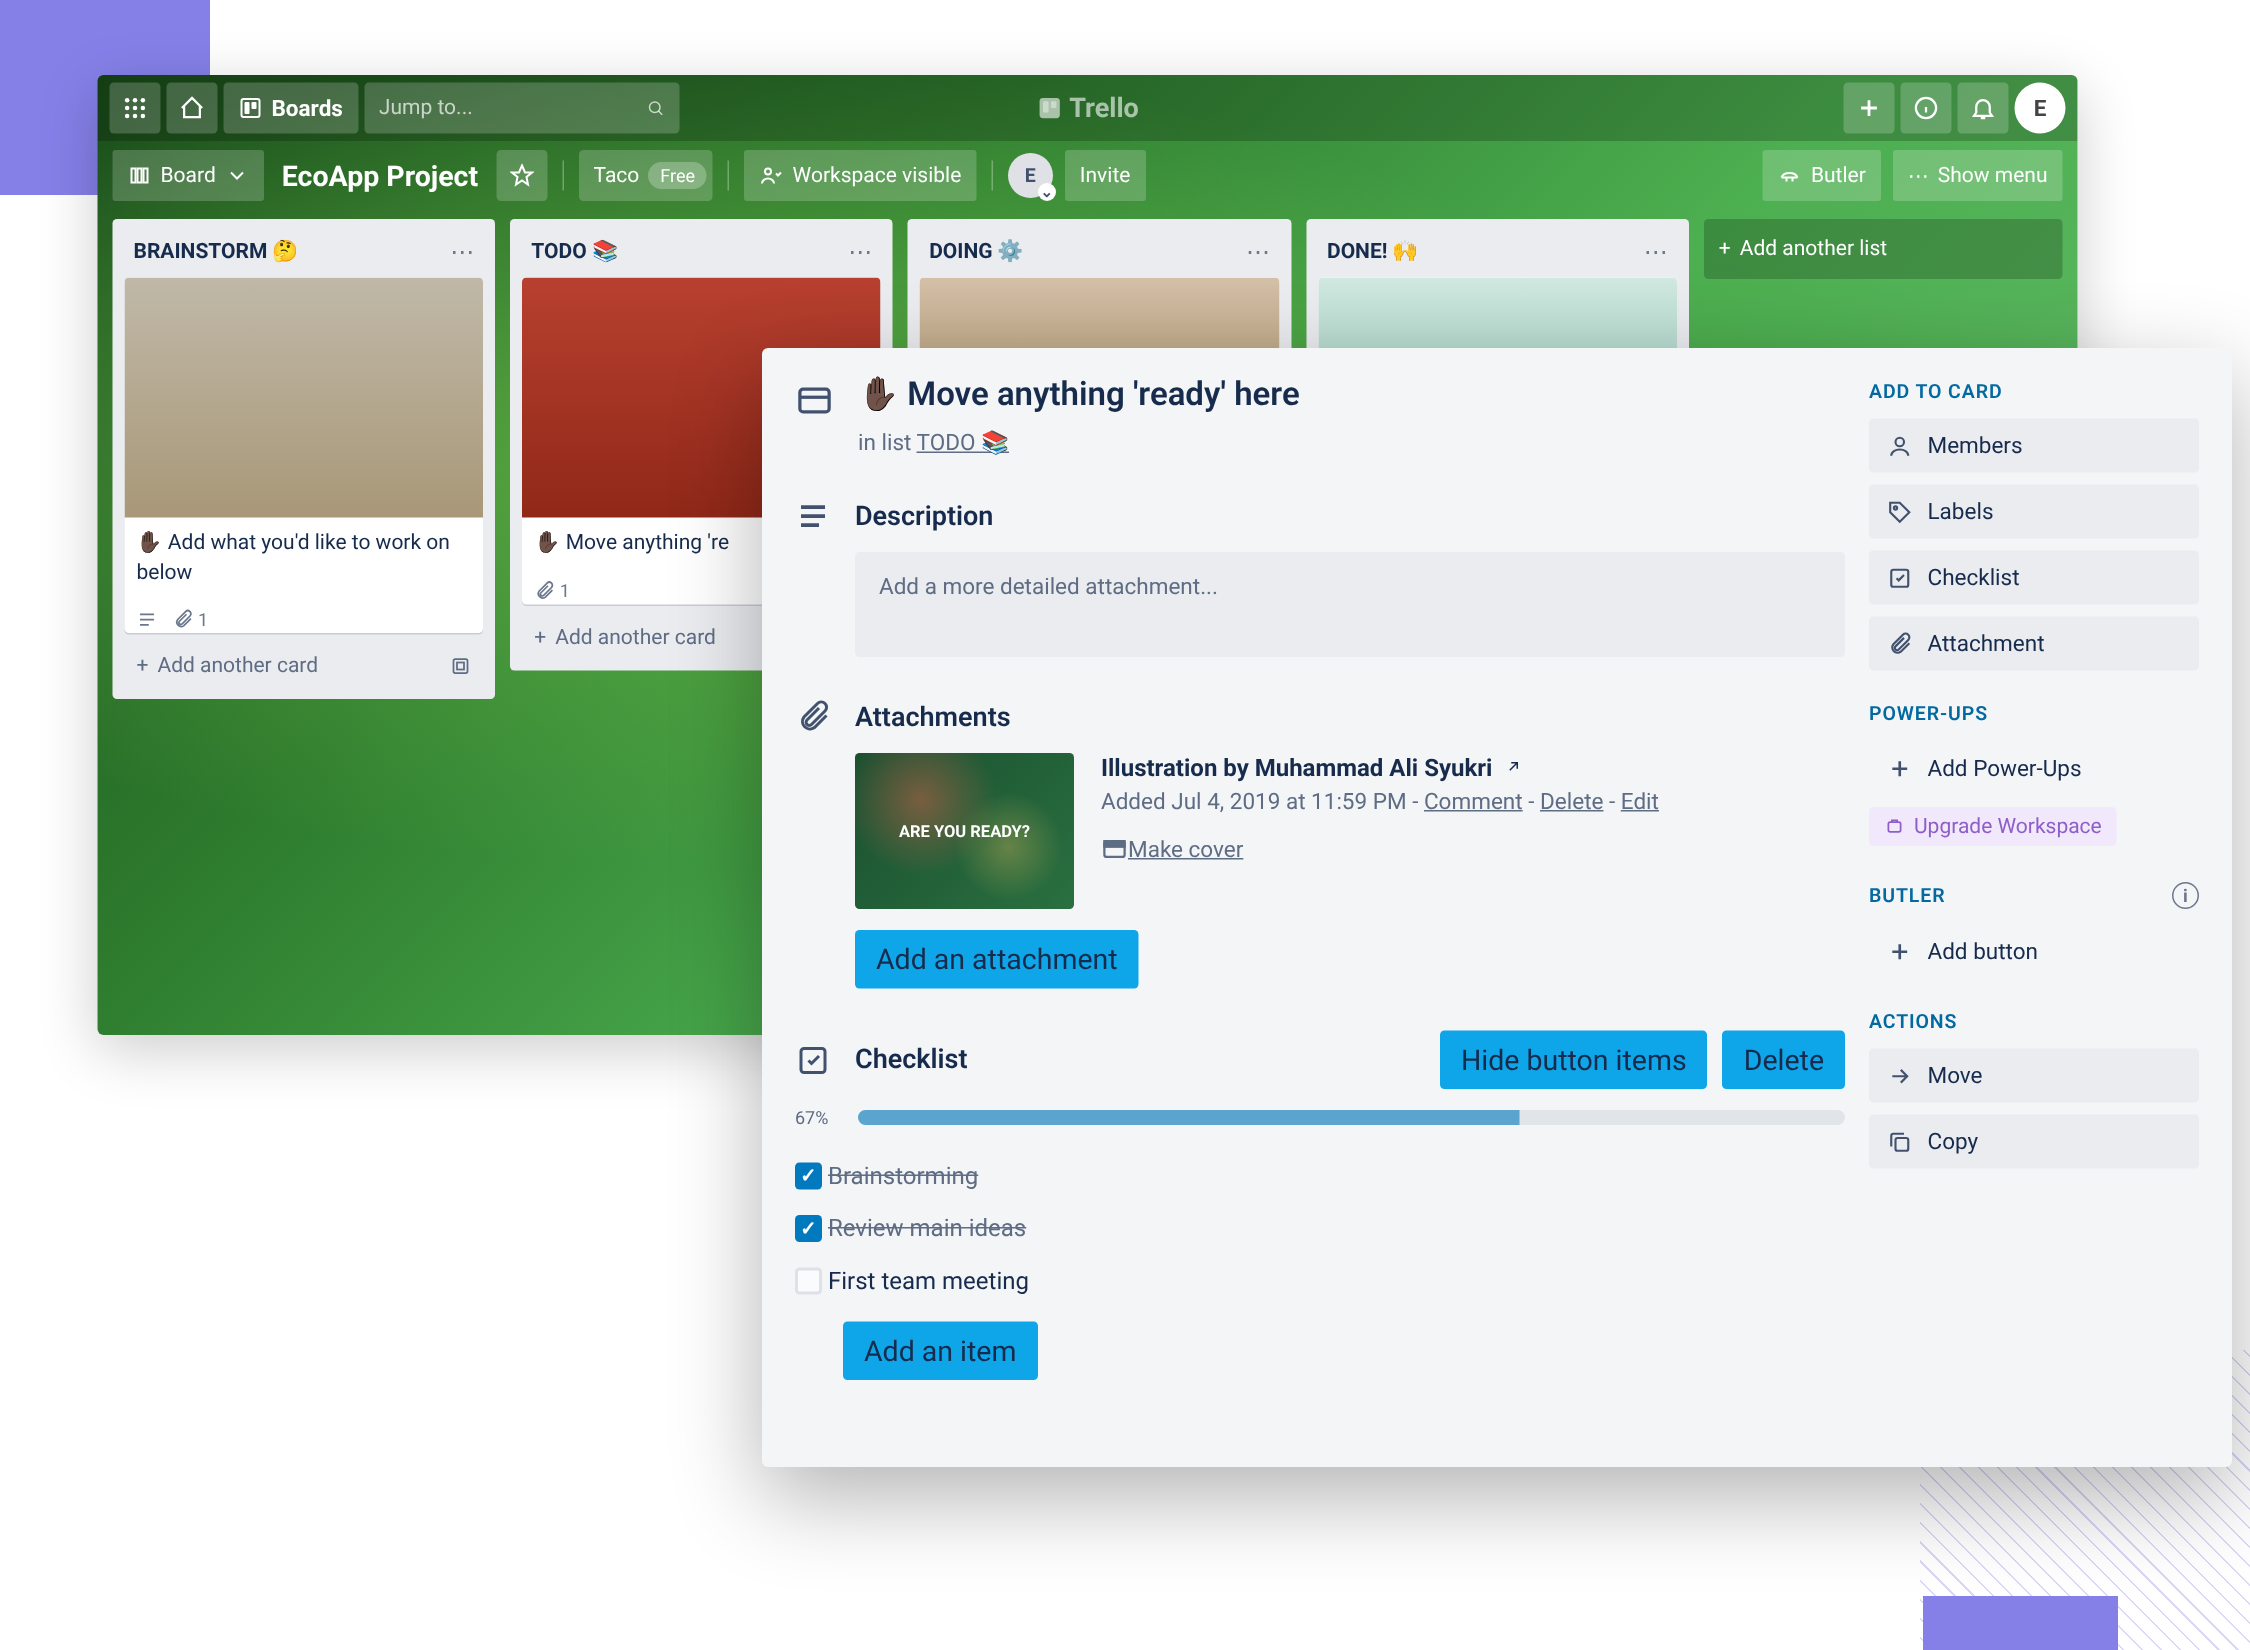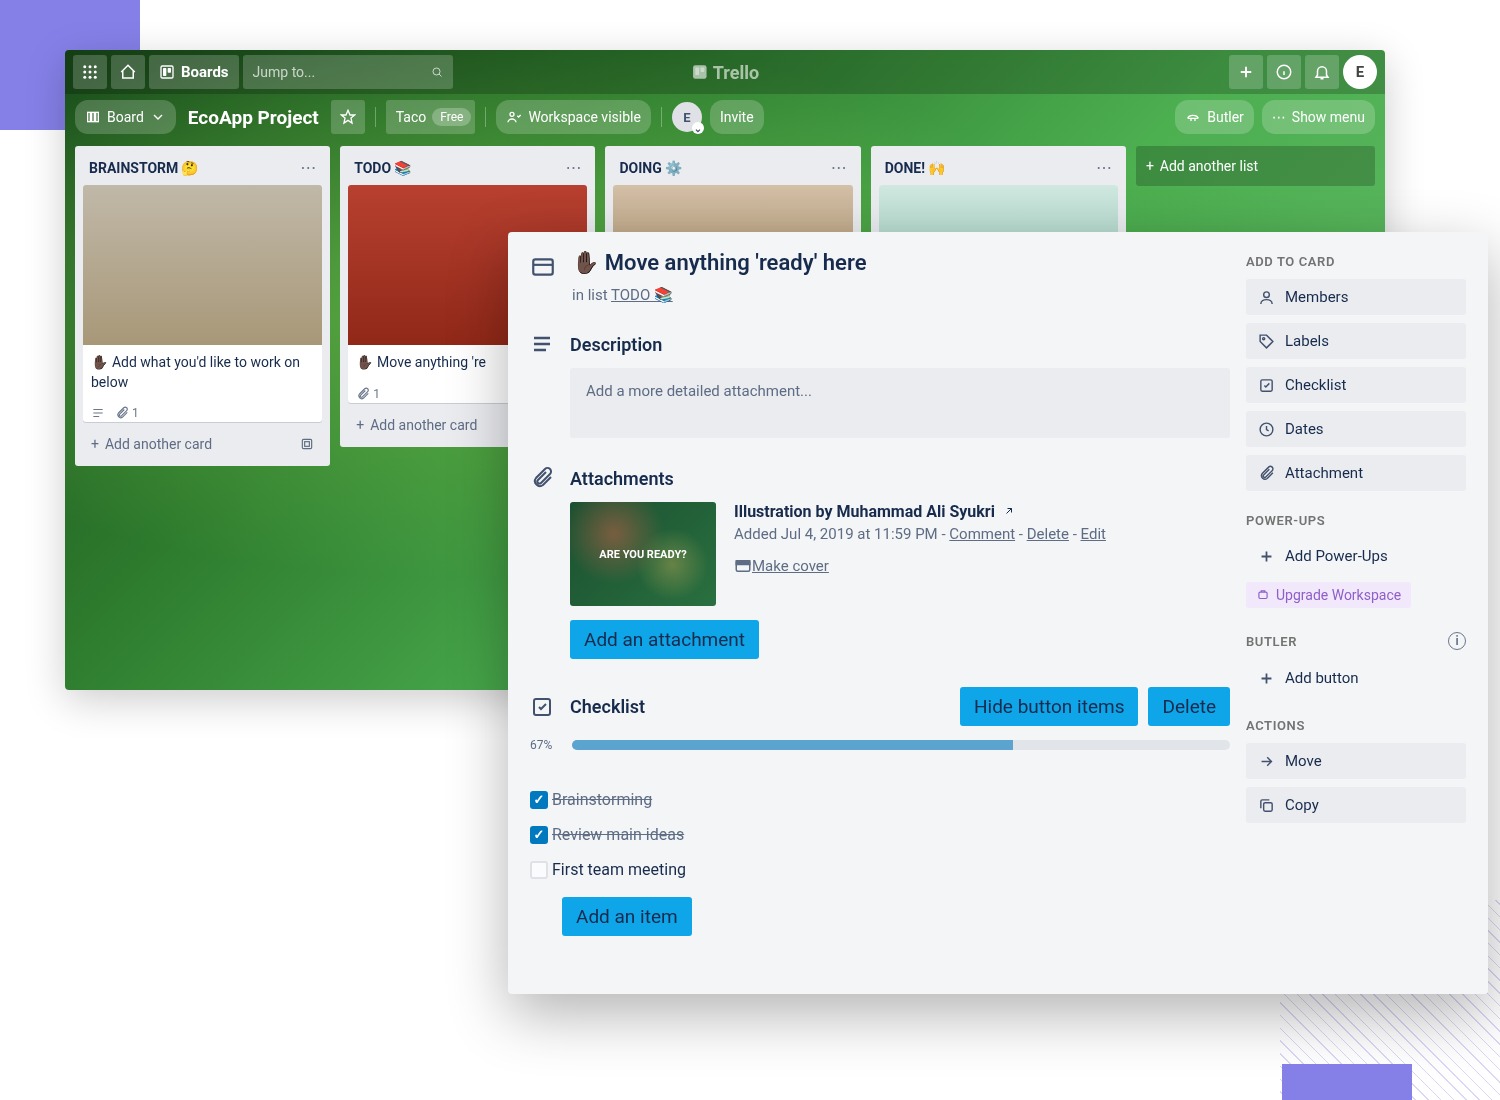--- a/index.html
+++ b/index.html
@@ -13,21 +13,21 @@
 .boards-btn{display:inline-flex;align-items:center;height:34px;padding:0 10px;margin-right:4px;border-radius:3px;background:rgba(255,255,255,.2);color:#fff;font-weight:700;font-size:15px;cursor:pointer}
 .boards-btn svg{width:16px;height:16px;margin-right:6px}
 .search-box{display:flex;align-items:center;width:210px;height:34px;padding:0 10px;border-radius:3px;background:rgba(255,255,255,.2);color:rgba(255,255,255,.7)}
 .search-box input{flex:1;background:none;border:none;color:#fff;font-size:14px;outline:none}
 .search-box input::placeholder{color:rgba(255,255,255,.7)}
 .logo{position:absolute;left:50%;transform:translateX(-50%);display:flex;align-items:center;color:rgba(255,255,255,.6);font-weight:700;font-size:18px}
 .logo svg{width:18px;height:18px;margin-right:4px}
 .top-right{margin-left:auto;display:flex;align-items:center}
 .avatar-e{width:34px;height:34px;border-radius:50%;background:#fff;color:#444;display:flex;align-items:center;justify-content:center;font-weight:700;font-size:15px}
 .board-header{position:relative;display:flex;align-items:center;padding:8px 10px;height:46px;gap:8px}
-.bh-btn{display:inline-flex;align-items:center;height:34px;padding:0 10px;border-radius:13px;background:rgba(255,255,255,.2);color:#fff;font-size:14px;cursor:pointer;gap:6px}
+.bh-btn{display:inline-flex;align-items:center;height:34px;padding:0 10px;border-radius:2px;background:rgba(255,255,255,.2);color:#fff;font-size:14px;cursor:pointer;gap:6px}
 .bh-btn svg{width:16px;height:16px}
 .board-name{font-size:19px;font-weight:700;color:#fff;padding:0 4px}
 .bh-star{width:34px;height:34px;display:flex;align-items:center;justify-content:center;border-radius:3px;background:rgba(255,255,255,.2);color:#fff;cursor:pointer}
 .bh-sep{width:1px;height:20px;background:rgba(255,255,255,.3);margin:0 2px}
 .taco-pill{display:inline-flex;align-items:center;height:34px;padding:0 4px 0 10px;border-radius:3px;background:rgba(255,255,255,.2);color:#fff;font-size:14px}
 .free-badge{background:rgba(255,255,255,.25);padding:2px 8px;border-radius:10px;margin-left:6px;font-size:12px}
 .member-avatar{width:30px;height:30px;border-radius:50%;background:#dfe1e6;color:#42526e;display:flex;align-items:center;justify-content:center;font-weight:700;font-size:13px;position:relative}
 .chev{font-size:10px;position:absolute;bottom:-2px;right:-2px;background:#fff;color:#42526e;width:12px;height:12px;border-radius:50%;display:flex;align-items:center;justify-content:center}
 .bh-right{margin-left:auto;display:flex;gap:8px}
 .lists-area{position:relative;display:flex;padding:6px 10px;gap:10px;align-items:flex-start}
@@ -70,32 +70,32 @@
 .att-title svg{width:12px;height:12px;display:inline;margin-left:4px}
 .att-meta{font-size:15px;color:#5e6c84}
 .att-meta u{cursor:pointer}
 .att-cover{display:flex;align-items:center;gap:0;margin-top:14px;color:#5e6c84;font-size:15px}
 .att-cover svg{width:18px;height:18px}
 .att-cover u{cursor:pointer}
 .pill-btn{display:inline-flex;align-items:center;background:#0ea5e9;color:#172b4d;border-radius:3px;padding:8px 14px;font-size:19px;cursor:pointer}
 .check-head{display:flex;align-items:center;gap:16px;margin-bottom:12px}
 .check-head svg{width:24px;height:24px;color:#42526e}
 .check-actions{margin-left:auto;display:flex;gap:10px}
-.progress-row{display:flex;align-items:center;gap:10px;margin-bottom:30px}
+.progress-row{display:flex;align-items:center;gap:10px;margin-bottom:14px}
 .progress-pct{font-size:12px;color:#5e6c84;width:32px}
 .progress-bar{flex:1;height:10px;background:#e1e4e9;border-radius:5px;overflow:hidden}
 .progress-fill{height:100%;background:#5ba4cf}
 .check-item{display:flex;align-items:center;gap:4px;padding:8px 0;margin-left:0}
 .checkbox{width:18px;height:18px;border-radius:3px;cursor:pointer;flex-shrink:0}
 .checkbox.checked{background:#0079bf;display:flex;align-items:center;justify-content:center}
 .checkbox.checked::after{content:"✓";color:#fff;font-size:13px;font-weight:700}
 .checkbox.unchecked{border:2px solid #dfe1e6;background:#fafbfc}
 .check-text{font-size:16px;color:#172b4d}
 .check-text.done{text-decoration:line-through;color:#5e6c84}
-.side-label{font-size:13px;font-weight:600;color:#737373;letter-spacing:.6px;margin-bottom:10px;margin-top:4px}
+.side-label{font-size:13px;font-weight:600;color:#0369a1;letter-spacing:.6px;margin-bottom:10px;margin-top:4px}
 .side-btn{display:flex;align-items:center;gap:10px;width:100%;background:#eaecf0;color:#172b4d;border-radius:3px;padding:9px 12px;font-size:15px;cursor:pointer;margin-bottom:8px}
 .side-btn svg{width:17px;height:17px;color:#42526e;flex-shrink:0}
 .side-btn.clear{background:none}
 .side-note{font-size:13px;color:#5e6c84;line-height:1.5;margin-bottom:10px}
 .upgrade-pill{display:inline-flex;align-items:center;gap:6px;background:#f2e8fb;color:#8e5fc9;padding:5px 10px;border-radius:3px;font-size:14px;cursor:pointer}
 .upgrade-pill svg{width:14px;height:14px}
 .butler-row{display:flex;align-items:center;justify-content:space-between;margin-bottom:10px}
 .info-circle{width:18px;height:18px;border:1.5px solid #6b778c;border-radius:50%;display:flex;align-items:center;justify-content:center;font-size:12px;font-weight:700;color:#6b778c;cursor:pointer}
 .purple-bottom{position:absolute;bottom:0;right:88px;width:130px;height:36px;background:#8580e8}
 .diag-lines{position:absolute;bottom:0;right:0;width:220px;height:200px;overflow:hidden;opacity:.3}
@@ -418,27 +418,20 @@
       </div>
     <div class="side-btn">
         <svg viewBox="0 0 24 24" fill="none" stroke="currentColor" stroke-width="2">
           <rect x="4" y="4" width="16" height="16" rx="2"></rect>
           <path d="M9 12l2 2 5-5"></path>
         </svg>
         <span>Checklist</span>
       </div>
     <div class="side-btn">
         <svg viewBox="0 0 24 24" fill="none" stroke="currentColor" stroke-width="2">
-          <circle cx="12" cy="12" r="9"></circle>
-          <path d="M12 7v5l3 2"></path>
-        </svg>
-        <span>Dates</span>
-      </div>
-    <div class="side-btn">
-        <svg viewBox="0 0 24 24" fill="none" stroke="currentColor" stroke-width="2">
           <path d="M21 11l-8 8a5 5 0 01-7-7l9-9a3.5 3.5 0 015 5l-9 9a2 2 0 01-3-3l8-8"></path>
         </svg>
         <span>Attachment</span>
       </div>
 
     <div class="side-label" style="margin-top:22px">POWER-UPS</div>
     <div class="side-btn clear">
         <svg viewBox="0 0 24 24" fill="none" stroke="currentColor" stroke-width="2.5">
           <path d="M12 5v14M5 12h14"></path>
         </svg>

